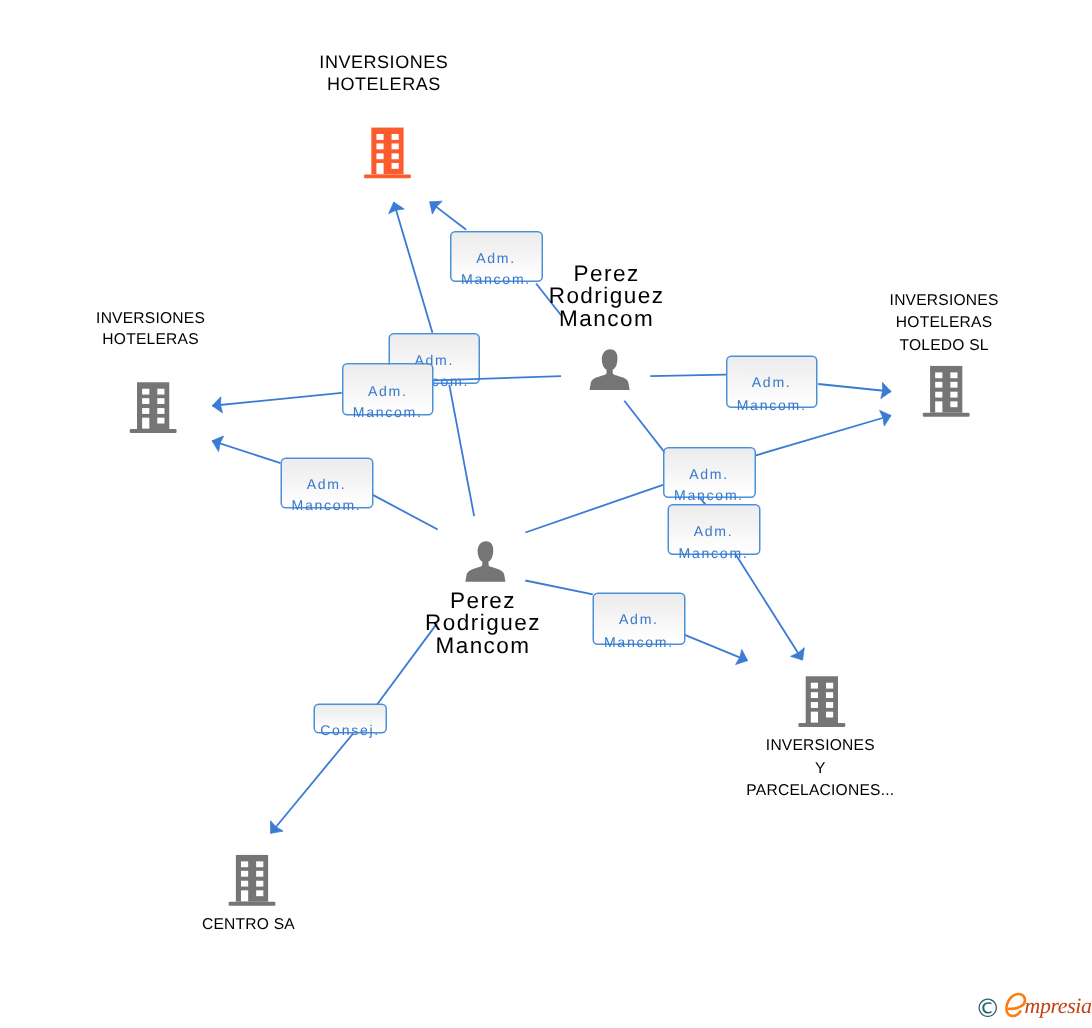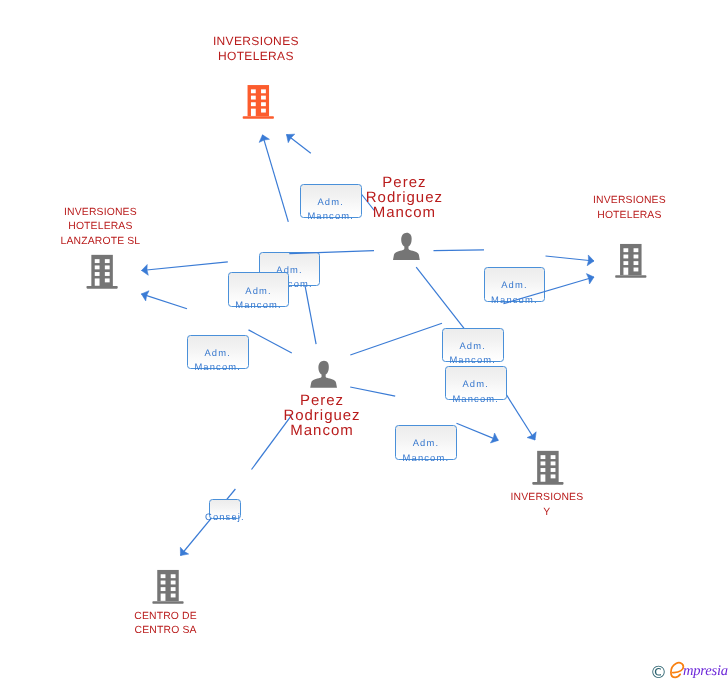--- a/index.html
+++ b/index.html
@@ -2,36 +2,36 @@
 <html><head>
 <meta charset="utf-8">
 <title>Empresia relationship network</title>
 <style>
   html,body{margin:0;padding:0;background:#fff;}
   body{width:728px;height:685px;overflow:hidden;position:relative;
        font-family:"Liberation Sans",sans-serif;
        -webkit-font-smoothing:antialiased;text-rendering:geometricPrecision;}
   #stage{position:absolute;left:0;top:0;width:728px;height:685px;}
   svg.layer{position:absolute;left:0;top:0;width:728px;height:685px;overflow:visible;}
-  .nlabel{position:absolute;text-align:center;color:#b91c1c;white-space:pre;}
+  .nlabel{position:absolute;text-align:center;color:#000000;white-space:pre;}
   .nlabel.company{font-size:10.4px;line-height:14.8px;letter-spacing:0.15px;}
   .nlabel.company.focus{font-size:12px;line-height:15.0px;letter-spacing:0.36px;}
   .nlabel.person{font-size:15px;line-height:14.9px;letter-spacing:0.98px;}
   .relbox{position:absolute;box-sizing:border-box;border:1px solid #4a90d9;
           border-radius:3.5px;
           background:linear-gradient(180deg,#ececec 0%,#f3f3f3 40%,#fafafa 70%,#ffffff 100%);
           color:#3778ce;font-size:9.4px;text-align:center;letter-spacing:1.15px;
           display:flex;flex-direction:column;align-items:center;justify-content:center;
-          padding-top:17px;margin-top:30px;}
+          padding-top:17px;}
   .relbox span{display:block;line-height:14.5px;white-space:pre;}
   #logo{position:absolute;left:648px;top:660px;width:80px;height:25px;}
   #logo .cmark{position:absolute;left:2px;top:5px;font-family:"DejaVu Sans",sans-serif;
      font-size:17px;line-height:17px;color:#2a616e;}
   #logo .wmark{position:absolute;left:35px;top:3px;font-family:"Liberation Serif",serif;
-     font-style:italic;font-size:14.6px;line-height:17px;color:#6d28d9;letter-spacing:-0.25px;}
+     font-style:italic;font-size:14.6px;line-height:17px;color:#c2410c;letter-spacing:-0.25px;}
   #logo .escript{position:absolute;left:21px;top:1px;width:16px;height:18px;}
 </style>
 </head>
 <body>
 
 <div id="stage">
   <div id="edgelayer">
       <svg viewBox="0 0 728 685" class="layer" style="pointer-events: none;">
         <line x1="374.3" y1="210.5" x2="357.4" y2="189" stroke="#3a7bd5" stroke-width="1.2"></line>
         <line x1="310.8" y1="153.2" x2="286.5" y2="134.6" stroke="#3a7bd5" stroke-width="1.2"></line>
@@ -93,21 +93,21 @@
       </svg>
       <div class="relbox" style="left: 395px; top: 395.1px; width: 61.8px; height: 34.7px;">
         <span>Adm.</span>
         <span>Mancom.</span>
       </div>
       <svg viewBox="0 0 728 685" class="layer" style="pointer-events: none;">
         <line x1="291.5" y1="415.4" x2="251.5" y2="469.5" stroke="#3a7bd5" stroke-width="1.2"></line>
         <line x1="235.4" y1="489" x2="180.5" y2="555.5" stroke="#3a7bd5" stroke-width="1.2"></line>
         <path d="M180.5 555.5 L180.3465797941186 547.2038284588356 L184.0015291886535 551.2586212924324 L188.67510525625124 554.0795585020097 Z" fill="#3a7bd5" stroke="#3a7bd5" stroke-width="0.55" stroke-linejoin="round"></path>
       </svg>
-      <div class="relbox" style="left: 208.9px; top: 469.3px; width: 32px; height: 19.5px;">
+      <div class="relbox" style="left: 208.9px; top: 469.3px; width: 49px; height: 19.5px;">
         <span>Consej.</span>
       </div>
       <svg viewBox="0 0 728 685" class="layer" style="pointer-events: none;">
         <line x1="374" y1="250.7" x2="289.3" y2="253.6" stroke="#3a7bd5" stroke-width="1.2"></line>
         <line x1="227.8" y1="261.9" x2="141.5" y2="270.5" stroke="#3a7bd5" stroke-width="1.2"></line>
         <path d="M141.5 270.5 L147.23347906905403 264.5018988200665 L146.97289258949522 269.9546132529588 L148.30442031778958 275.24866972307535 Z" fill="#3a7bd5" stroke="#3a7bd5" stroke-width="0.55" stroke-linejoin="round"></path>
       </svg>
       <div class="relbox" style="left: 227.6px; top: 242.2px; width: 61.8px; height: 34.7px;">
         <span>Adm.</span>
         <span>Mancom.</span>
@@ -176,24 +176,24 @@
       </g>
       <g>
         <path fill="#757575" transform="translate(393,232.85) scale(0.268,0.271)" d="M51.5 0C39.4 0 30.6 10.1 30.6 24.5c0 8.6 2.3 16.3 6.1 21.2 1.7 2.2 3.6 3.8 5.6 4.7v7.3c0 2.4-1.5 3.9-5.1 5.3-5.6 2.1-15.3 3.9-21.2 6.5C9.9 72.2 5.0 75.6 3.6 81.0L0 100h100l-3.6-19c-1.4-5.4-6.3-8.8-12.4-11.5-5.9-2.6-15.6-4.4-21.2-6.5-3.6-1.4-5.1-2.9-5.1-5.3v-7.3c2-0.9 3.9-2.5 5.6-4.7 3.8-4.9 6.1-12.6 6.1-21.2C70.9 10.1 63.6 0 51.5 0z"></path>
       </g>
       <g>
         <path fill="#757575" transform="translate(310.20000000000005,360.75) scale(0.268,0.271)" d="M51.5 0C39.4 0 30.6 10.1 30.6 24.5c0 8.6 2.3 16.3 6.1 21.2 1.7 2.2 3.6 3.8 5.6 4.7v7.3c0 2.4-1.5 3.9-5.1 5.3-5.6 2.1-15.3 3.9-21.2 6.5C9.9 72.2 5.0 75.6 3.6 81.0L0 100h100l-3.6-19c-1.4-5.4-6.3-8.8-12.4-11.5-5.9-2.6-15.6-4.4-21.2-6.5-3.6-1.4-5.1-2.9-5.1-5.3v-7.3c2-0.9 3.9-2.5 5.6-4.7 3.8-4.9 6.1-12.6 6.1-21.2C70.9 10.1 63.6 0 51.5 0z"></path>
       </g>
     </svg>
   <div id="labels">
       <div class="nlabel company focus" style="left: 185.9px; top: 34.1px; width: 140px;"><div>INVERSIONES</div><div>HOTELERAS</div></div>
-      <div class="nlabel company" style="left: 30.4px; top: 205.5px; width: 140px;"><div>INVERSIONES</div><div>HOTELERAS</div><div>LANZAROTE SL</div></div>
-      <div class="nlabel company" style="left: 559.4px; top: 194px; width: 140px;"><div>INVERSIONES</div><div>HOTELERAS</div></div>
-      <div class="nlabel company" style="left: 476.9px; top: 491.1px; width: 140px;"><div>INVERSIONES</div><div>Y</div></div>
-      <div class="nlabel company" style="left: 95.6px; top: 609.5px; width: 140px;"><div>CENTRO DE</div><div>CENTRO SA</div></div>
+      <div class="nlabel company" style="left: 30.4px; top: 205.5px; width: 140px;"><div>INVERSIONES</div><div>HOTELERAS</div></div>
+      <div class="nlabel company" style="left: 559.4px; top: 194px; width: 140px;"><div>INVERSIONES</div><div>HOTELERAS</div><div>TOLEDO SL</div></div>
+      <div class="nlabel company" style="left: 476.9px; top: 491.1px; width: 140px;"><div>INVERSIONES</div><div>Y</div><div>PARCELACIONES...</div></div>
+      <div class="nlabel company" style="left: 95.6px; top: 609.5px; width: 140px;"><div>CENTRO SA</div></div>
       <div class="nlabel person" style="left: 349.4px; top: 176.2px; width: 110px;"><div>Perez</div><div>Rodriguez</div><div>Mancom</div></div>
       <div class="nlabel person" style="left: 267px; top: 394.3px; width: 110px;"><div>Perez</div><div>Rodriguez</div><div>Mancom</div></div>
     </div>
   <div id="logo">
       <span class="cmark">©</span>
       <svg class="escript" viewBox="0 0 100 110">
         <title>E</title>
         <path fill="none" stroke="#f98010" stroke-width="11" stroke-linecap="round" d="M88 26C83 10 62 4 44 14 24 25 12 49 12 70c0 19 11 31 27 31 13 0 24-8 31-19"></path>
         <path fill="none" stroke="#f98010" stroke-width="11" stroke-linecap="round" d="M88 26c4 12-1 25-13 33-13 9-33 13-52 12"></path>
       </svg>

